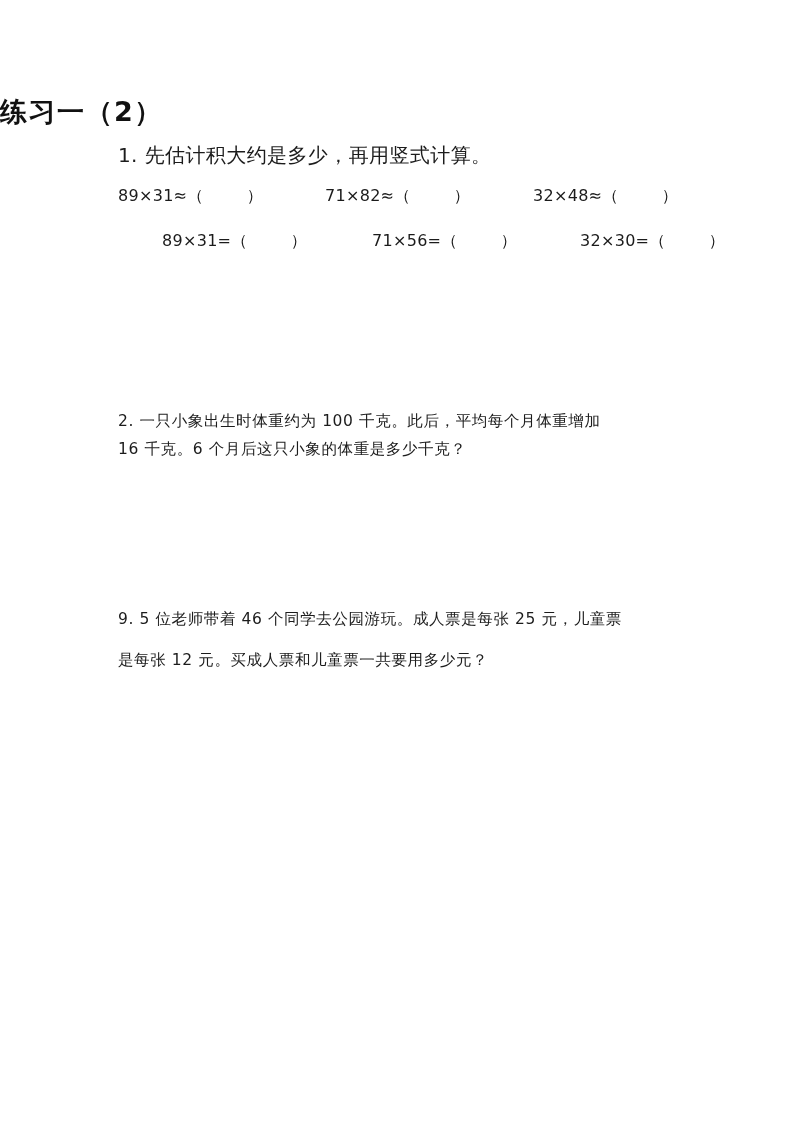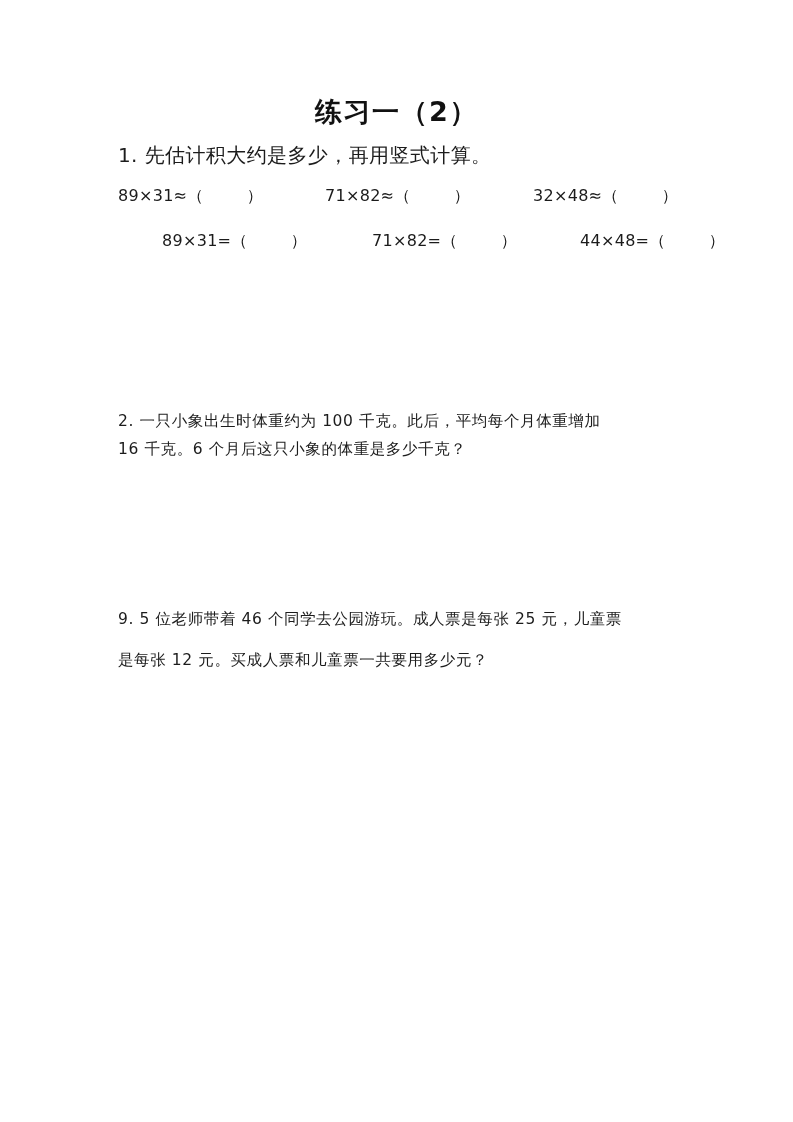--- a/index.html
+++ b/index.html
@@ -21,21 +21,20 @@
     inset: 0;
     background: #ffffff;
   }
 
   
   .doc-title {
     position: absolute;
     left: 0;
     right: 0;
     top: 94px;
-    text-align: center;
     font-size: 27px;
     font-weight: bold;
     letter-spacing: 1.5px;
     color: #111111;
     font-family: "DejaVu Sans", "Liberation Sans", sans-serif;
     white-space: pre;
   }
 
   
   .q-line {
@@ -108,22 +107,22 @@
   <div class="q-line q1-prompt">1. 先估计积大约是多少，再用竖式计算。</div>
 
   <div class="expr-row expr-row-1">
     <span class="expr-cell expr-col-0">89×31≈（        ）</span>
     <span class="expr-cell expr-col-1">71×82≈（        ）</span>
     <span class="expr-cell expr-col-2">32×48≈（        ）</span>
   </div>
 
   <div class="expr-row expr-row-2">
     <span class="expr-cell expr-col-0">89×31=（        ）</span>
-    <span class="expr-cell expr-col-1">71×82=（        ）</span>
-    <span class="expr-cell expr-col-2">44×48=（        ）</span>
+    <span class="expr-cell expr-col-1">71×56=（        ）</span>
+    <span class="expr-cell expr-col-2">32×30=（        ）</span>
   </div>
 
   <div class="work-area work-1"></div>
 
   <div class="q-line q2-l1">2. 一只小象出生时体重约为 100 千克。此后，平均每个月体重增加</div>
   <div class="q-line q2-l2">16 千克。6 个月后这只小象的体重是多少千克？</div>
 
   <div class="work-area work-2"></div>
 
   <div class="q-line q3-l1">9. 5 位老师带着 46 个同学去公园游玩。成人票是每张 25 元，儿童票</div>

